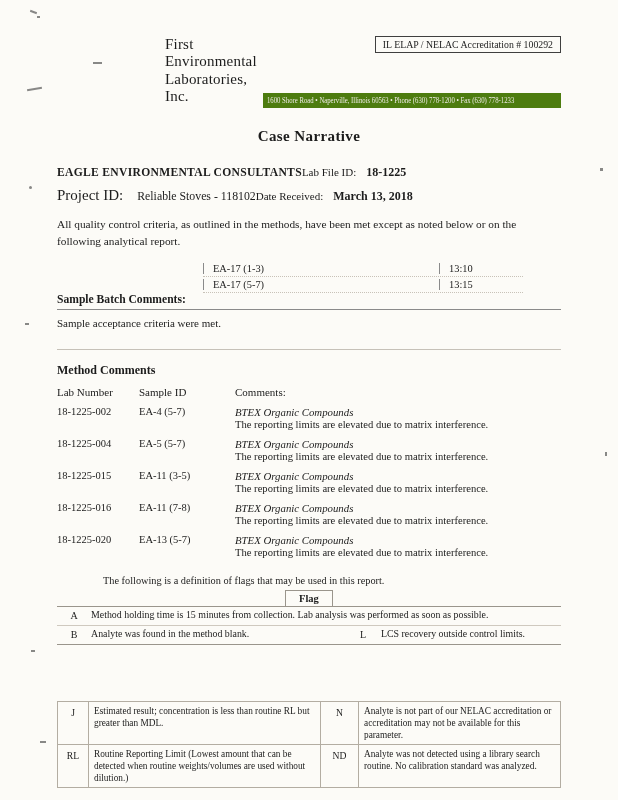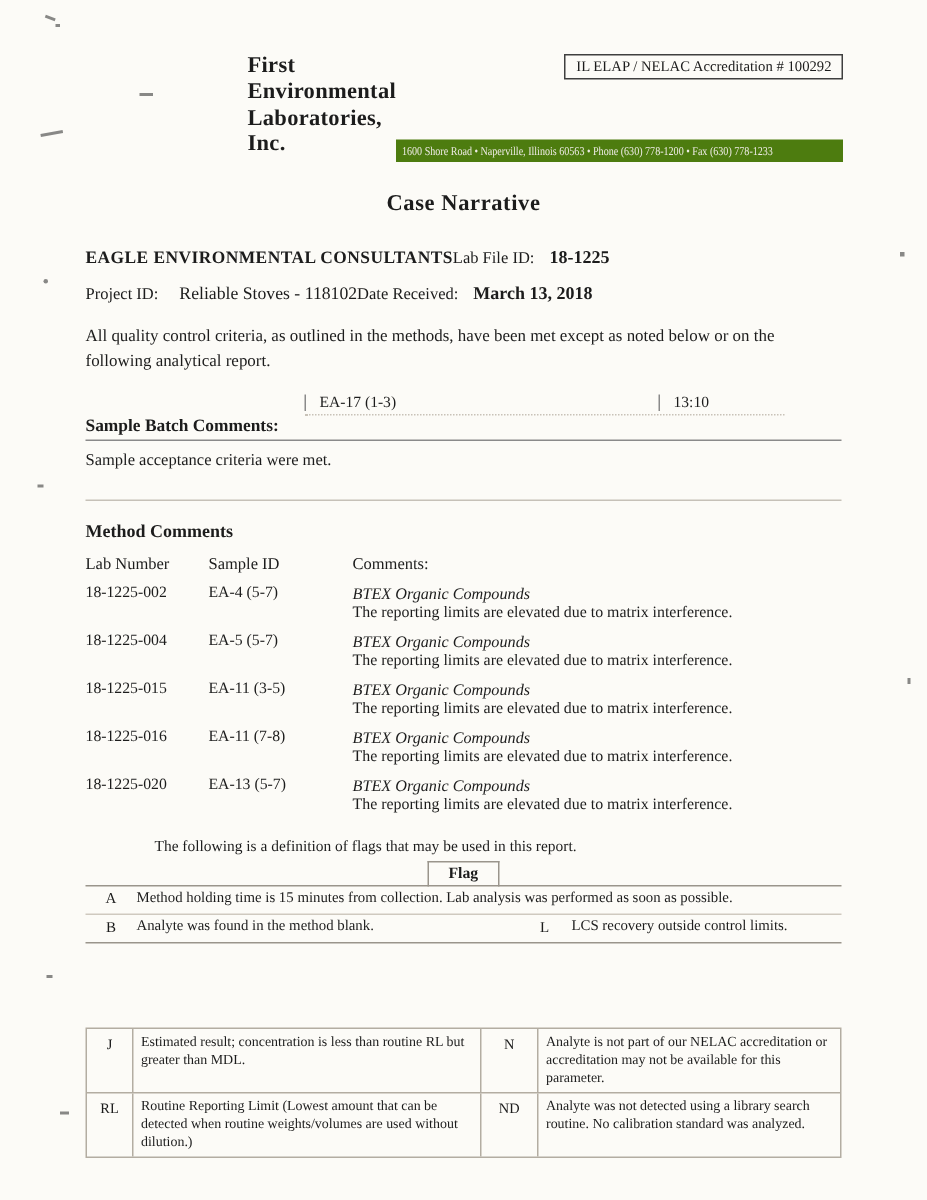--- a/index.html
+++ b/index.html
@@ -5,36 +5,36 @@
   html,body{margin:0;padding:0;background:#e9e7e3;}
   .page{
     position:relative;width:618px;height:800px;margin:0 auto;
     background:#fcfbf7;color:#1c1c1c;overflow:hidden;
     font-family:"Liberation Serif", serif;
   }
   .content{position:absolute;left:57px;top:0;width:504px;}
 
   
   .letterhead{display:flex;margin-top:36px;}
-  .company{margin-left:108px;width:138px;font-weight:bold;font-size:15px;line-height:1.15;letter-spacing:.2px;}
+  .company{margin-left:108px;width:138px;font-weight:normal;font-size:15px;line-height:1.15;letter-spacing:.2px;}
   .head-right{flex:1;display:flex;flex-direction:column;align-items:flex-end;justify-content:flex-end;gap:36px;}
   .accred-box{border:1px solid #3f3f3f;font-size:9.8px;padding:2px 7px;margin-bottom:4px;white-space:nowrap;}
   .addr-band{width:100%;box-sizing:border-box;background:#4d7c0f;color:#efece6;font-size:8px;padding:3px 0 3px 4px;overflow:hidden;white-space:nowrap;}
   .addr-band span{display:inline-block;transform:scaleX(.84);transform-origin:left center;white-space:nowrap;}
 
   .doc-title{margin-top:20px;text-align:center;font-size:15px;font-weight:bold;letter-spacing:.4px;}
 
   
   .info{margin-top:17px;}
   .info-row{display:flex;justify-content:flex-start;align-items:baseline;margin-bottom:6px;}
   .client{font-weight:bold;font-size:11.6px;letter-spacing:.3px;}
   .kv{width:178px;}
   .kv .k{font-size:11px;}
   .kv .v{font-weight:bold;font-size:12px;margin-left:6px;}
-  .proj .k{font-size:11px;}
+  .proj .k{font-size:15px;}
   .proj .v{font-weight:normal;font-size:11.8px;margin-left:10px;}
 
   .qc{margin-top:12px;font-size:11.3px;line-height:1.5;}
 
   
   .samples{margin-top:11px;margin-left:146px;font-size:10.4px;width:320px;}
   .sample-row{display:flex;align-items:baseline;padding:2px 0;border-bottom:1px dotted #c8c2b8;}
   .sample-name{width:226px;border-left:1px solid #8a8a8a;padding-left:9px;}
   .sample-time{border-left:1px solid #8a8a8a;padding-left:9px;}
 
@@ -136,20 +136,24 @@
       </div>
     </div>
 
     <div class="qc">All quality control criteria, as outlined in the methods, have been met except as noted below or on the following analytical report.</div>
 
     <div class="samples">
       <div class="sample-row">
         <span class="sample-name">EA-17 (1-3)</span>
         <span class="sample-time">13:10</span>
       </div>
+      <div class="sample-row">
+        <span class="sample-name">EA-17 (5-7)</span>
+        <span class="sample-time">13:15</span>
+      </div>
     </div>
 
     <div class="batch">
       <div class="batch-label">Sample Batch Comments:</div>
     </div>
     <div class="batch-text">Sample acceptance criteria were met.</div>
     <div class="rule-light"></div>
 
     <div class="mc-label">Method Comments</div>
     <div class="mc-head">

